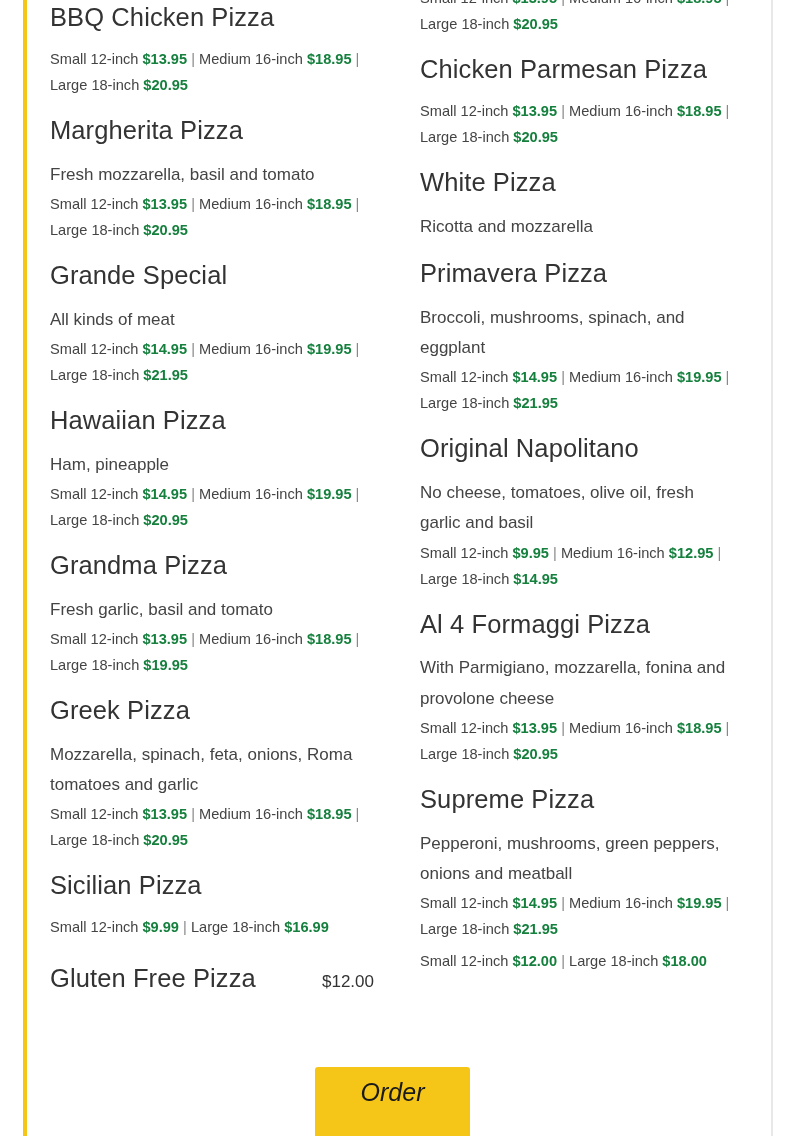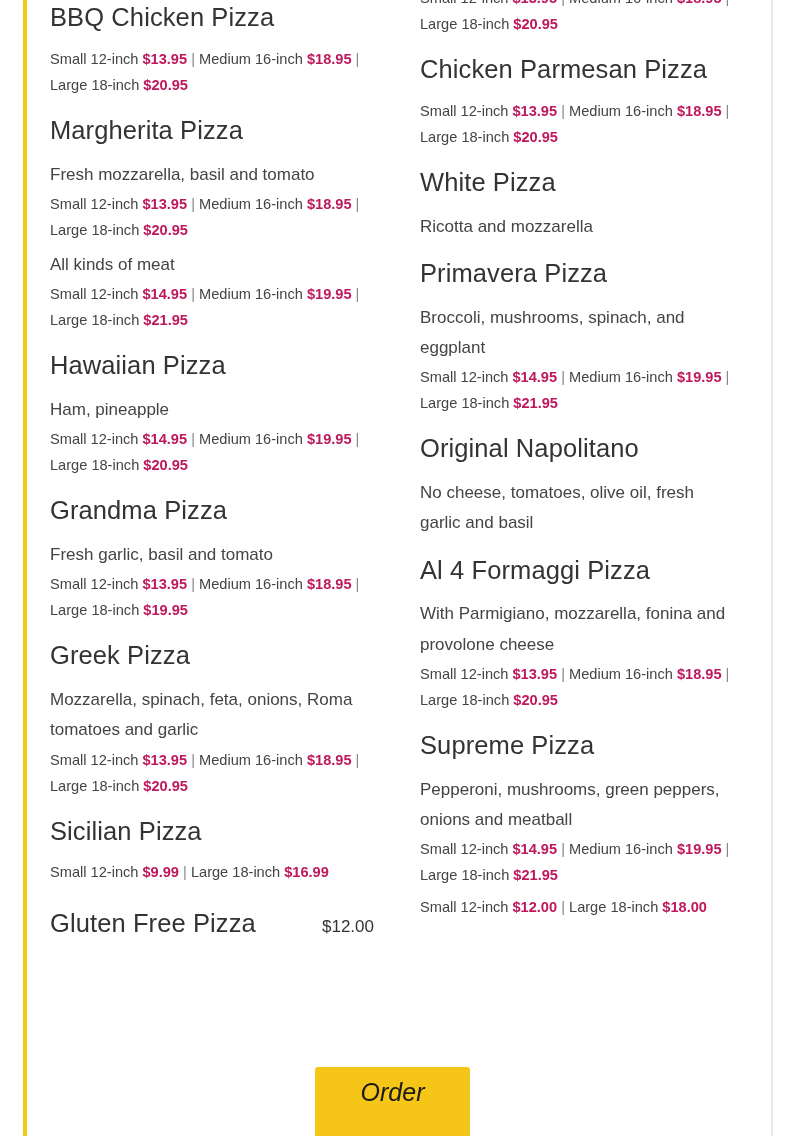--- a/index.html
+++ b/index.html
@@ -72,21 +72,21 @@
     font-size: 17px;
     line-height: 1.78;
     color: #444444;
   }
   p.sizes {
     margin: 0 0 6px 0;
     font-size: 14.6px;
     line-height: 1.78;
     color: #444444;
   }
-  p.sizes b { color: #be185d; font-weight: 700; }
+  p.sizes b { color: #15803d; font-weight: 700; }
   .sep { color: #888888; }
 
   
   .clip-top { margin-top: -14px; }
 
   .order-btn-wrap {
     position: absolute;
     left: 0; right: 0; bottom: 0;
     display: flex;
     justify-content: center;
@@ -118,20 +118,21 @@
         <div class="item clip-top">
           <h3 class="item-name">BBQ Chicken Pizza</h3>
           <p class="sizes"><span>Small 12-inch </span><b>$13.95</b><span class="sep"> | </span><span>Medium 16-inch </span><b>$18.95</b><span class="sep"> | </span><span>Large 18-inch </span><b>$20.95</b></p>
         </div>
         <div class="item">
           <h3 class="item-name">Margherita Pizza</h3>
           <p class="desc">Fresh mozzarella, basil and tomato</p>
           <p class="sizes"><span>Small 12-inch </span><b>$13.95</b><span class="sep"> | </span><span>Medium 16-inch </span><b>$18.95</b><span class="sep"> | </span><span>Large 18-inch </span><b>$20.95</b></p>
         </div>
         <div class="item">
+          <h3 class="item-name">Grande Special</h3>
           <p class="desc">All kinds of meat</p>
           <p class="sizes"><span>Small 12-inch </span><b>$14.95</b><span class="sep"> | </span><span>Medium 16-inch </span><b>$19.95</b><span class="sep"> | </span><span>Large 18-inch </span><b>$21.95</b></p>
         </div>
         <div class="item">
           <h3 class="item-name">Hawaiian Pizza</h3>
           <p class="desc">Ham, pineapple</p>
           <p class="sizes"><span>Small 12-inch </span><b>$14.95</b><span class="sep"> | </span><span>Medium 16-inch </span><b>$19.95</b><span class="sep"> | </span><span>Large 18-inch </span><b>$20.95</b></p>
         </div>
         <div class="item">
           <h3 class="item-name">Grandma Pizza</h3>
@@ -167,20 +168,21 @@
           <p class="desc">Ricotta and mozzarella</p>
         </div>
         <div class="item">
           <h3 class="item-name">Primavera Pizza</h3>
           <p class="desc">Broccoli, mushrooms, spinach, and eggplant</p>
           <p class="sizes"><span>Small 12-inch </span><b>$14.95</b><span class="sep"> | </span><span>Medium 16-inch </span><b>$19.95</b><span class="sep"> | </span><span>Large 18-inch </span><b>$21.95</b></p>
         </div>
         <div class="item">
           <h3 class="item-name">Original Napolitano</h3>
           <p class="desc">No cheese, tomatoes, olive oil, fresh garlic and basil</p>
+          <p class="sizes"><span>Small 12-inch </span><b>$9.95</b><span class="sep"> | </span><span>Medium 16-inch </span><b>$12.95</b><span class="sep"> | </span><span>Large 18-inch </span><b>$14.95</b></p>
         </div>
         <div class="item">
           <h3 class="item-name">Al 4 Formaggi Pizza</h3>
           <p class="desc">With Parmigiano, mozzarella, fonina and provolone cheese</p>
           <p class="sizes"><span>Small 12-inch </span><b>$13.95</b><span class="sep"> | </span><span>Medium 16-inch </span><b>$18.95</b><span class="sep"> | </span><span>Large 18-inch </span><b>$20.95</b></p>
         </div>
         <div class="item">
           <h3 class="item-name">Supreme Pizza</h3>
           <p class="desc">Pepperoni, mushrooms, green peppers, onions and meatball</p>
           <p class="sizes"><span>Small 12-inch </span><b>$14.95</b><span class="sep"> | </span><span>Medium 16-inch </span><b>$19.95</b><span class="sep"> | </span><span>Large 18-inch </span><b>$21.95</b></p>

